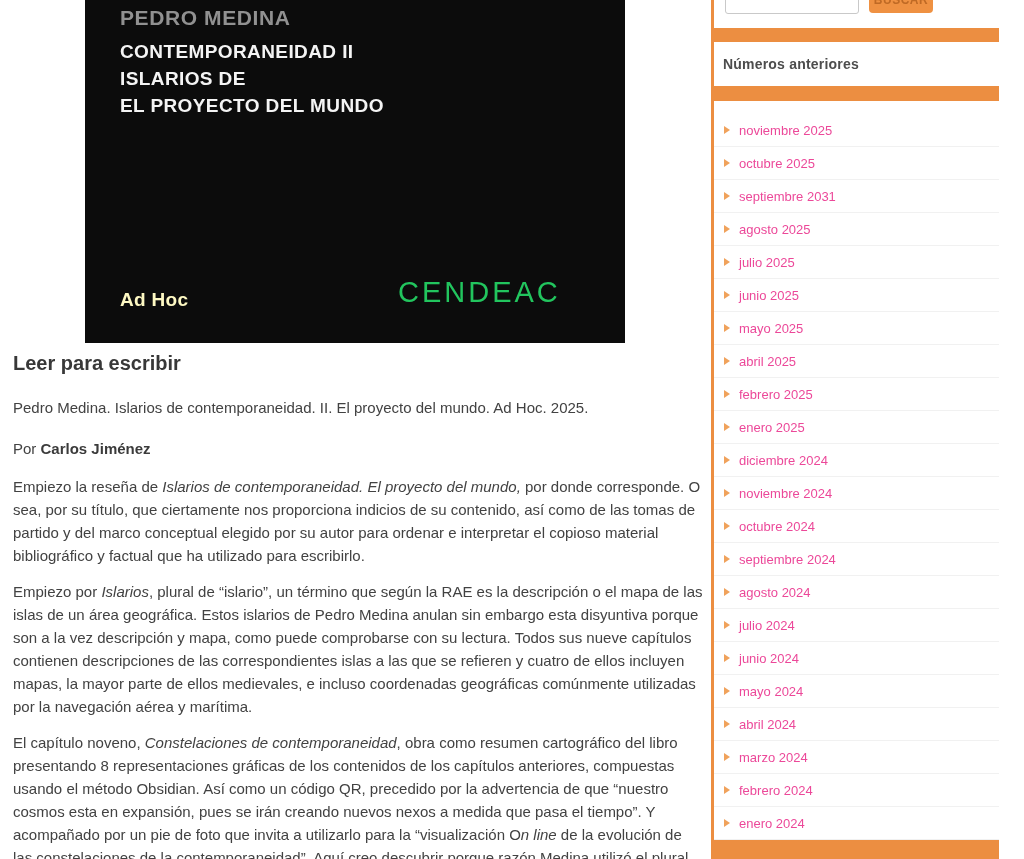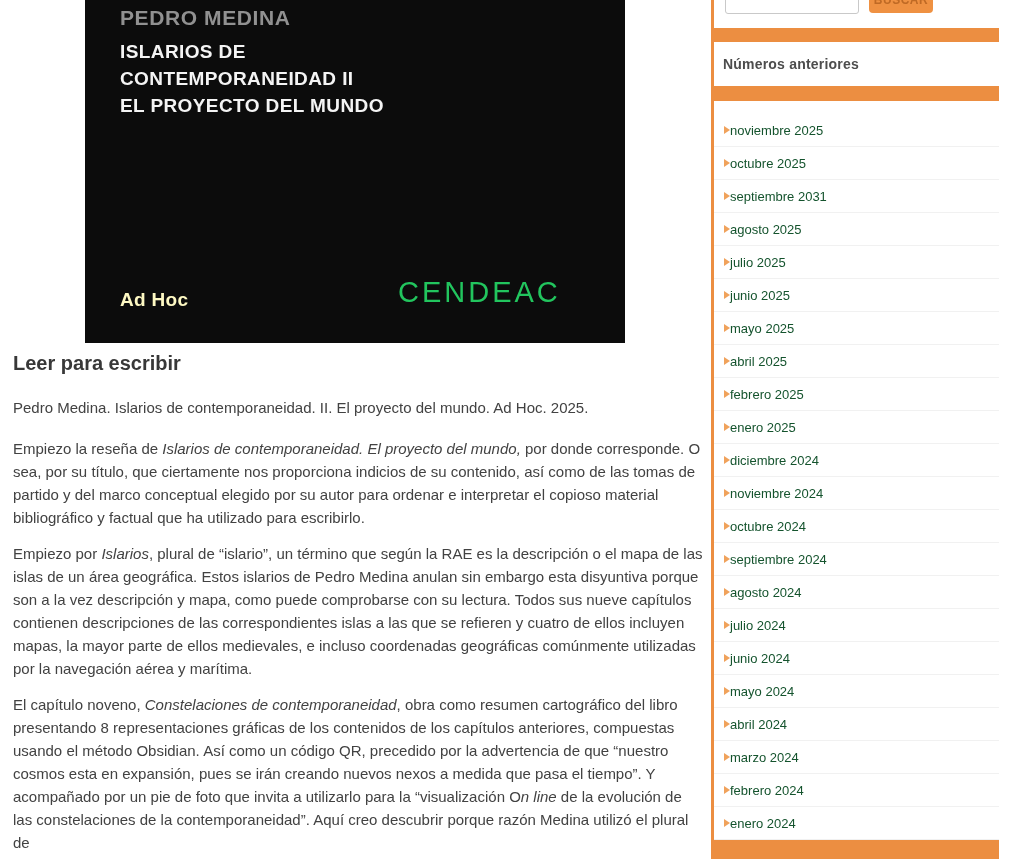--- a/index.html
+++ b/index.html
@@ -70,50 +70,51 @@
 
   .heading-card {
     height:44px; display:flex; align-items:center; padding-left:9px;
     margin-bottom:15px;
     font-size:14px; font-weight:bold; color:#4d4d4d; letter-spacing:0.2px;
   }
 
   .months-card { padding-top:13px; }
   .months-card ul { list-style:none; }
   .months-card li {
-    height:33px; display:flex; align-items:center; gap:0;
+    height:33px; display:flex; align-items:center; gap:9px;
     padding-left:10px; border-bottom:1px solid #f1f1f1;
-    font-size:13px; font-weight:500; color:#14532d; cursor:pointer;
+    font-size:13px; font-weight:500; color:#ec4899; cursor:pointer;
   }
   .tri {
     width:0; height:0; flex:0 0 auto;
     border-left:6px solid #f0a25b;
     border-top:4.5px solid transparent;
     border-bottom:4.5px solid transparent;
   }
 </style>
 </head>
 <body>
 
 <div id="screen">
 
   <div class="cover">
     <div class="cover-author">PEDRO MEDINA</div>
     <div class="cover-title">
+      <div>CONTEMPORANEIDAD II</div>
       <div>ISLARIOS DE</div>
-      <div>CONTEMPORANEIDAD II</div>
       <div>EL PROYECTO DEL MUNDO</div>
     </div>
     <div class="cover-publisher">Ad Hoc</div>
     <div class="cover-logo">CENDEAC</div>
   </div>
 
   <div class="article">
     <h1>Leer para escribir</h1>
     <p class="ref-line">Pedro Medina. Islarios de contemporaneidad. II. El proyecto del mundo. Ad Hoc. 2025.</p>
+    <p class="por-line"><span>Por </span><b>Carlos Jiménez</b></p>
     <div>
         <p class="body-p"><span>Empiezo la reseña de </span><em>Islarios de contemporaneidad. El proyecto del mundo,</em><span> por donde corresponde. O sea, por su título, que ciertamente nos proporciona indicios de su contenido, así como de las tomas de partido y del marco conceptual elegido por su autor para ordenar e interpretar el copioso material bibliográfico y factual que ha utilizado para escribirlo.</span></p>
         <p class="body-p"><span>Empiezo por </span><em>Islarios</em><span>, plural de “islario”, un término que según la RAE es la descripción o el mapa de las islas de un área geográfica. Estos islarios de Pedro Medina anulan sin embargo esta disyuntiva porque son a la vez descripción y mapa, como puede comprobarse con su lectura. Todos sus nueve capítulos contienen descripciones de las correspondientes islas a las que se refieren y cuatro de ellos incluyen mapas, la mayor parte de ellos medievales, e incluso coordenadas geográficas comúnmente utilizadas por la navegación aérea y marítima.</span></p>
         <p class="body-p"><span>El capítulo noveno, </span><em>Constelaciones de contemporaneidad</em><span>, obra como resumen cartográfico del libro presentando 8 representaciones gráficas de los contenidos de los capítulos anteriores, compuestas usando el método Obsidian.  Así como un código QR, precedido por la advertencia de que “nuestro cosmos esta en expansión, pues se irán creando nuevos nexos a medida que pasa el tiempo”. Y acompañado por un pie de foto que invita a utilizarlo para la “visualización O</span><em>n line</em><span> de la evolución de las constelaciones de la contemporaneidad”. Aquí creo descubrir porque razón Medina utilizó el plural de</span></p>
       </div>
   </div>
 
   <div class="sidebar">
 
     <div class="card search-card">

